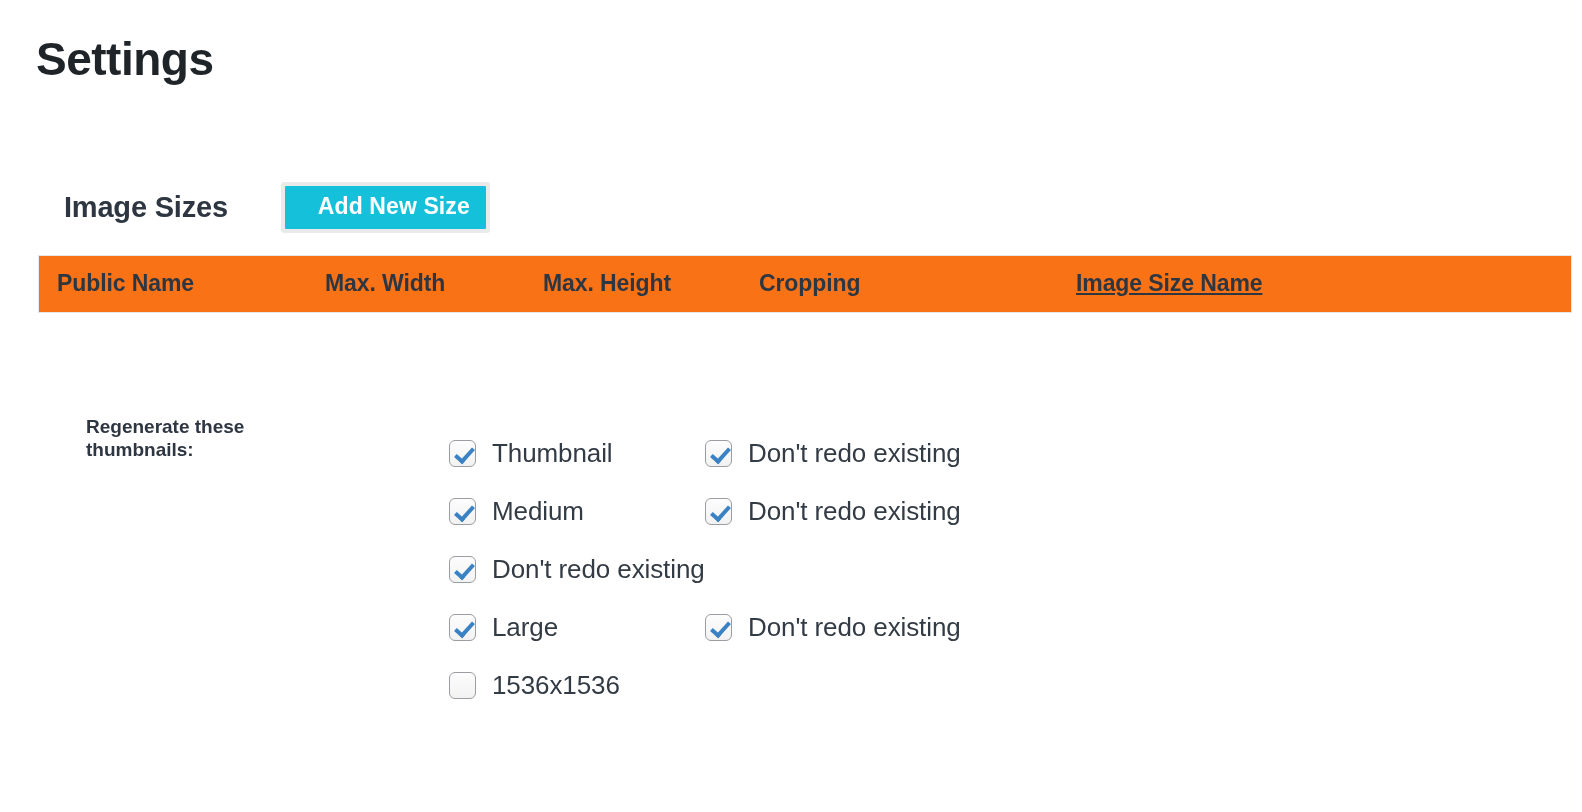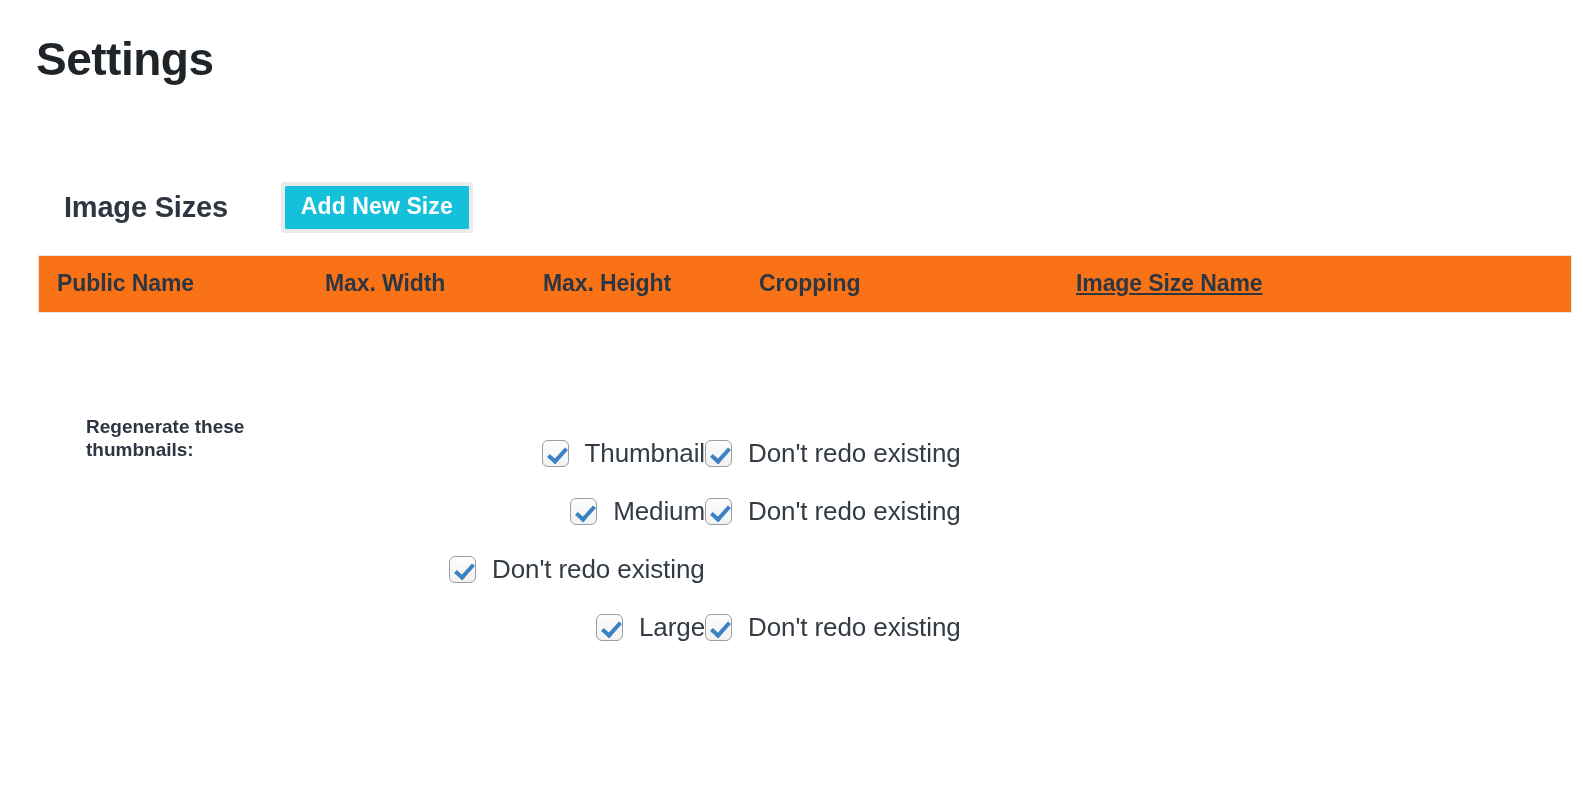--- a/index.html
+++ b/index.html
@@ -43,21 +43,21 @@
     letter-spacing: -0.2px;
     line-height: 1;
   }
   .add-size-btn {
     margin-left: 57px;
     background: #14c0da;
     color: #ffffff;
     font-size: 23px;
     font-weight: bold;
     letter-spacing: 0.1px;
-    padding: 9px 16px 11px 16px;
+    padding: 9px 16px 11px 33px;
     border: 0;
     border-radius: 1px;
     line-height: 1;
     cursor: pointer;
     box-shadow: 0 0 0 4px rgba(160,160,160,0.22);
     font-family: "Liberation Sans", sans-serif;
   }
 
   
   .sizes-table {
@@ -106,21 +106,21 @@
   }
   .regen-row {
     display: flex;
     align-items: center;
     height: 58px;
   }
   .cb-group {
     display: flex;
     align-items: center;
   }
-  .cb-group.primary  { width: 256px; justify-content: flex-end; }
+  .cb-group.primary  { width: 256px; }
 
   .checkbox {
     width: 27px;
     height: 27px;
     box-sizing: border-box;
     border: 1px solid #9a9da1;
     border-radius: 6px;
     background: linear-gradient(#fdfdfd, #f2f2f2);
     position: relative;
     flex: 0 0 auto;
@@ -210,15 +210,21 @@
     <div class="cb-group primary">
       <span class="checkbox checked"></span>
       <span class="cb-label">Large</span>
     </div>
     <div class="cb-group">
       <span class="checkbox checked"></span>
       <span class="cb-label">Don't redo existing</span>
     </div>
   </div>
 
+  <div class="regen-row">
+    <div class="cb-group primary">
+      <span class="checkbox"></span>
+      <span class="cb-label">1536x1536</span>
+    </div>
+  </div>
 
 
 </div>
 
 </body></html>

